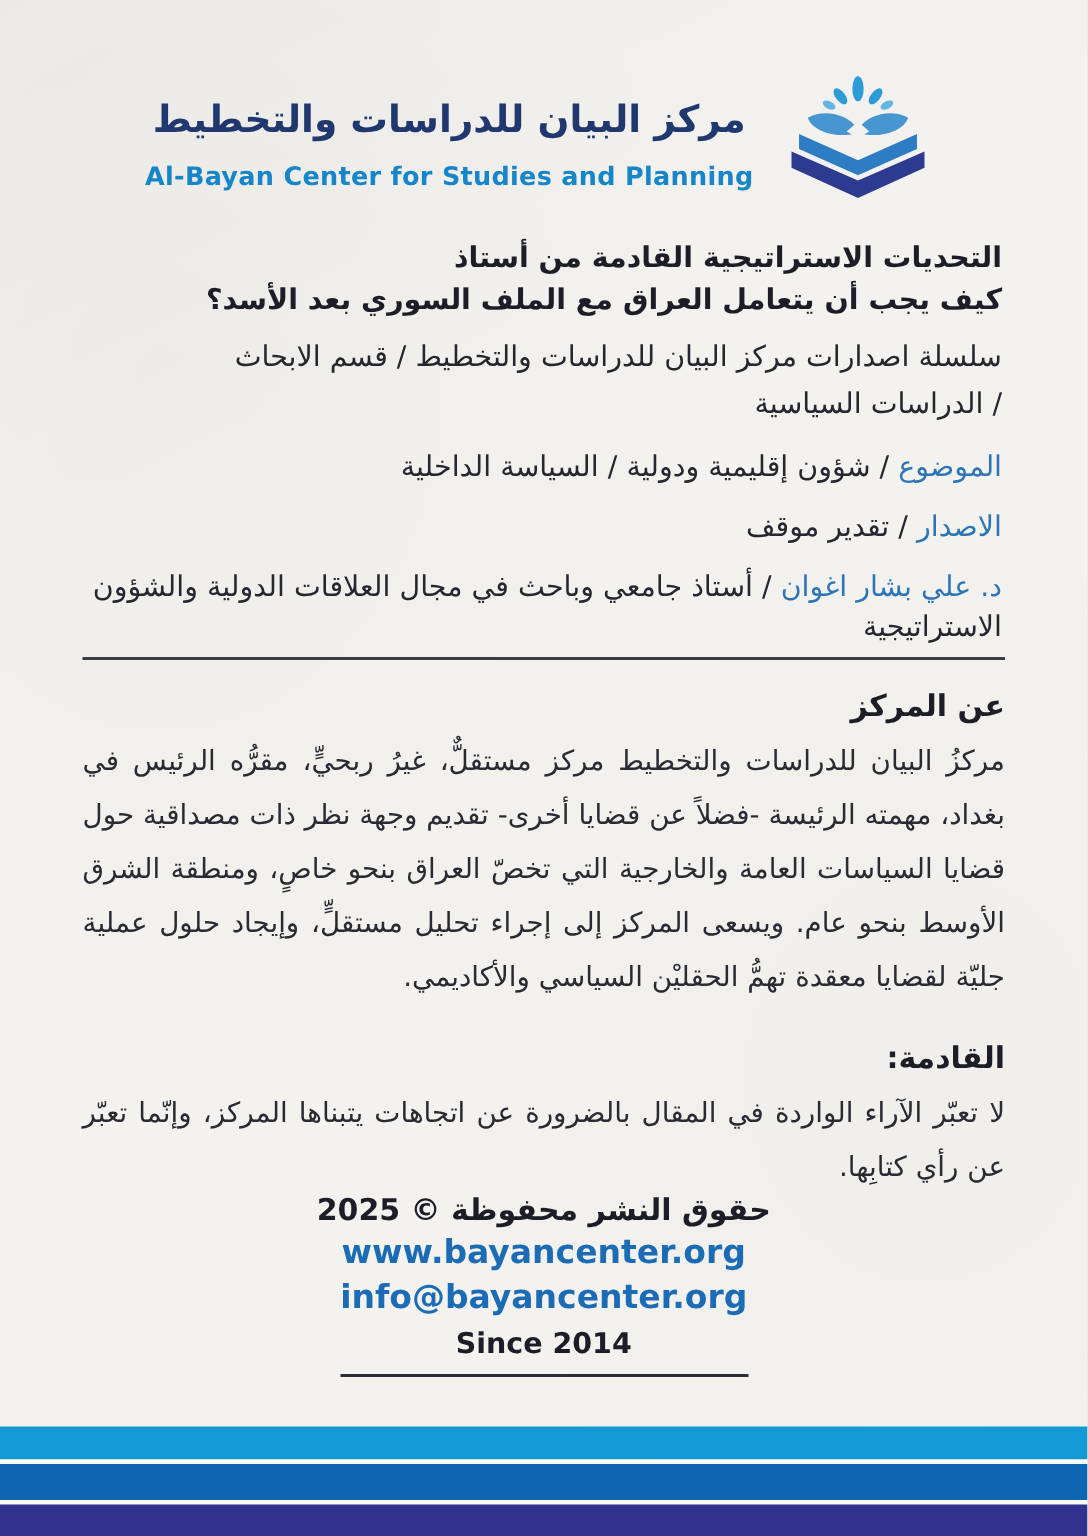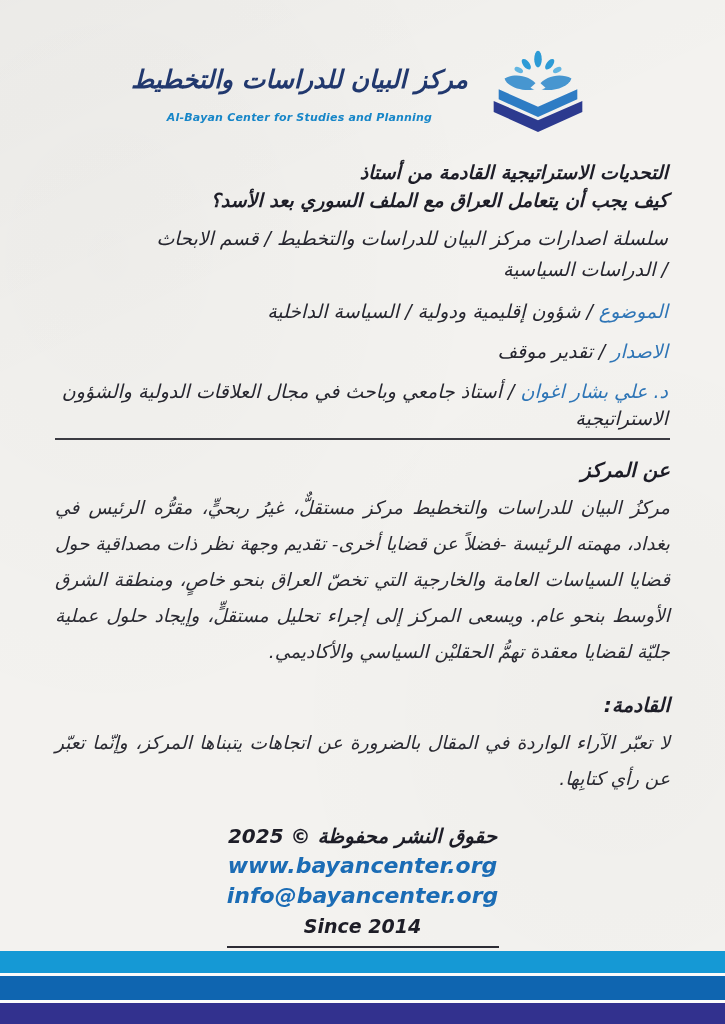--- a/index.html
+++ b/index.html
@@ -10,35 +10,34 @@
   .page{
     position:relative;
     width:725px;height:1024px;
     margin:0 auto;
     overflow:hidden;
     background:
       linear-gradient(155deg, rgba(0,0,0,0.025) 0%, rgba(255,255,255,0) 30%),
       radial-gradient(ellipse at 15% 25%, rgba(0,0,0,0.018), transparent 45%),
       radial-gradient(ellipse at 85% 70%, rgba(0,0,0,0.015), transparent 40%),
       #f3f2ef;
-    font-style: italic;
   }
   
   .logo-block{
     position:absolute;top:50px;left:0;right:0;
     display:flex;direction:ltr;
     justify-content:center;align-items:center;gap:14px;
   }
   .logo-text{text-align:center;}
   .logo-ar{
     font-size:25px;font-weight:bold;color:#21386e;
     direction:rtl;line-height:32px;letter-spacing:0;
   }
   .logo-en{
-    font-size:11px;font-weight:bold;color:#1786c8;
+    font-size:17px;font-weight:bold;color:#1786c8;
     line-height:20px;letter-spacing:0.2px;margin-top:12px;
   }
   .logo-mark{width:112px;height:92px;flex:0 0 auto;}
   
   .content{
     position:absolute;top:158px;right:57px;left:55px;
     direction:rtl;text-align:right;color:#22222c;
   }
   .doc-title{font-size:19px;font-weight:bold;line-height:28px;color:#1d1d27;}
   .series{margin-top:9px;font-size:19px;line-height:31px;color:#26262f;}
@@ -52,21 +51,21 @@
     padding-top:15px;
   }
   .sec-heading{font-size:20px;font-weight:bold;line-height:30px;color:#1d1d27;}
   .sec-body{
     margin-top:5px;font-size:18.5px;line-height:36px;
     text-align:justify;text-justify:inter-word;color:#2a2a32;
   }
   .note-heading{margin-top:20px;}
   
   .footer{
-    position:absolute;top:791px;left:0;right:0;text-align:center;margin-top:30px;
+    position:absolute;top:791px;left:0;right:0;text-align:center;
   }
   .copyright{direction:rtl;font-size:20px;font-weight:bold;color:#1d1d27;line-height:30px;}
   .site-link,.email-link{
     display:block;font-size:22px;font-weight:bold;color:#1b6cb5;
     line-height:30px;text-decoration:none;direction:ltr;
   }
   .since{font-size:19px;font-weight:bold;color:#1d1d27;line-height:28px;margin-top:1px;}
   .footer-rule{
     width:272px;height:0;border-top:2px solid #2c2c34;
     margin:6px auto 0 auto;

